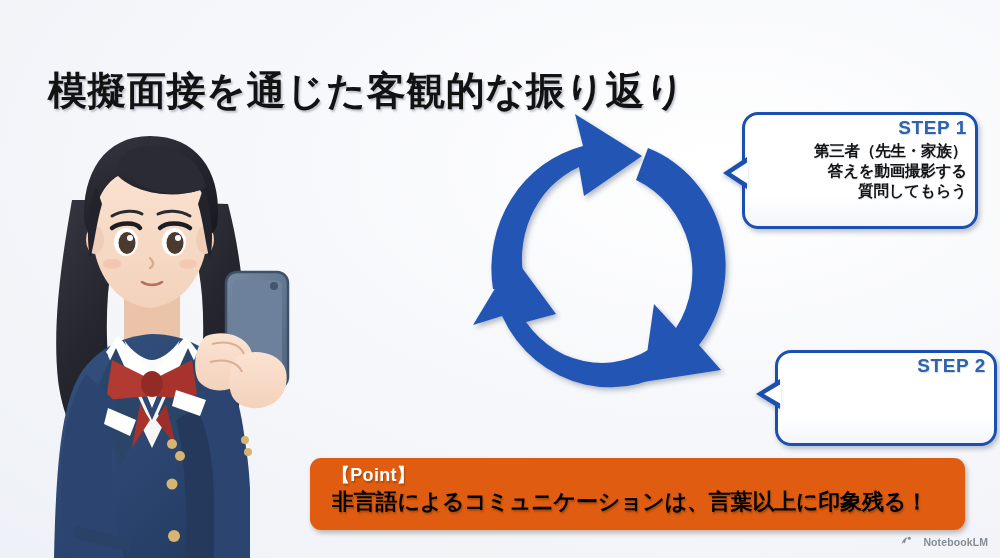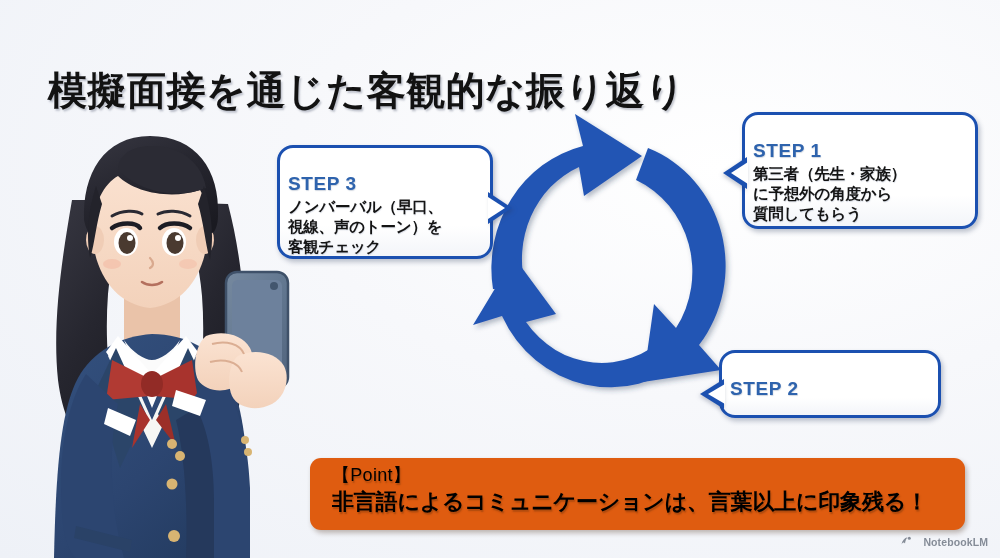--- a/index.html
+++ b/index.html
@@ -58,22 +58,22 @@
   #cycle-diagram svg { display: block; }
 
   
   .callout {
     position: absolute;
     box-sizing: border-box;
     background: linear-gradient(180deg, #ffffff 0%, #ffffff 72%, #f3f5f9 100%);
     border: 3px solid #1b50b0;
     border-radius: 16px;
     box-shadow: 2px 3px 5px rgba(40,55,90,0.30);
-    text-align: left;
-    padding: 23px 8px 8px 8px;
+    text-align: right;
+    padding: 0 8px 8px 8px;
   }
   .callout .step-label {
     font-size: 19px;
     font-weight: 700;
     color: #2e63ad;
     letter-spacing: 0.6px;
     line-height: 1.35;
     text-shadow: 0.5px 1px 1px rgba(90,110,145,0.28);
   }
   .callout .step-body {
@@ -104,21 +104,21 @@
   #tail-step1::after {
     content: "";
     position: absolute;
     left: 8px; top: -11px;
     border-top: 11px solid transparent;
     border-bottom: 11px solid transparent;
     border-right: 17px solid #ffffff;
   }
 
   
-  #callout-step2 { left: 719px; top: 350px; width: 222px; height: 68px; }
+  #callout-step2 { left: 775px; top: 350px; width: 222px; height: 96px; }
   #tail-step2 {
     left: -22px; top: 26px;
     border-top: 15px solid transparent;
     border-bottom: 15px solid transparent;
     border-right: 24px solid #1b50b0;
     filter: drop-shadow(-1px 2px 2px rgba(40,55,90,0.28));
   }
   #tail-step2::after {
     content: "";
     position: absolute;
@@ -154,22 +154,22 @@
     width: 655px;
     height: 72px;
     box-sizing: border-box;
     background: #df5c10;
     border-radius: 11px;
     box-shadow: 2px 3px 5px rgba(70,45,25,0.32);
     padding: 6px 16px 6px 22px;
   }
   #point-banner .point-tag {
     font-size: 18px;
-    font-weight: 400;
-    color: #000000;
+    font-weight: 700;
+    color: #ffffff;
     line-height: 1.32;
     letter-spacing: 0.3px;
     text-shadow: 1px 1.5px 1.5px rgba(110,50,10,0.45);
   }
   #point-banner .point-text {
     font-size: 22px;
     font-weight: 700;
     color: #000000;
     line-height: 1.28;
     letter-spacing: -0.2px;
@@ -354,36 +354,29 @@
                  L74 222
                  A94 100 0 0 0 214 236 Z" fill="#2255b4"></path>
       </g>
     </svg>
   </div>
 
   <div id="callout-step1" class="callout">
     <div class="tail" id="tail-step1"></div>
     <div class="step-label">STEP 1</div>
     <div class="step-body">第三者（先生・家族）
-に予想外の角度から
+答えを動画撮影する
 質問してもらう</div>
   </div>
 
   <div id="callout-step2" class="callout">
     <div class="tail" id="tail-step2"></div>
     <div class="step-label">STEP 2</div>
   </div>
 
-  <div id="callout-step3" class="callout">
-    <div class="tail" id="tail-step3"></div>
-    <div class="step-label">STEP 3</div>
-    <div class="step-body">ノンバーバル（早口、
-視線、声のトーン）を
-客観チェック</div>
-  </div>
 
   <div id="point-banner">
     <div class="point-tag">【Point】</div>
     <div class="point-text">非言語によるコミュニケーションは、言葉以上に印象残る！</div>
   </div>
 
   <div id="watermark">
     <span>
       <svg width="12" height="12" viewBox="0 0 12 12" xmlns="http://www.w3.org/2000/svg">
         <path d="M1.5 9.5 C2.2 5.6 4.4 3 7.6 2.3 C6.2 4 5.3 6.1 5 8.4 C4 7.4 3 7 1.5 9.5 Z" fill="#5b6472"></path>

